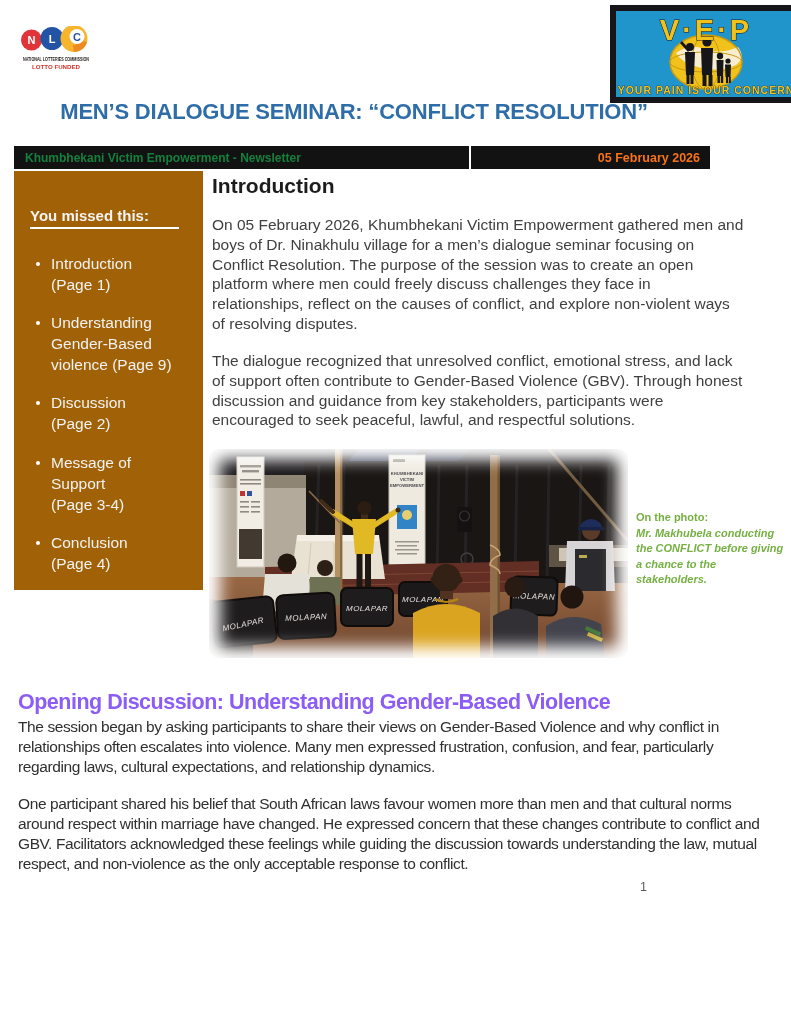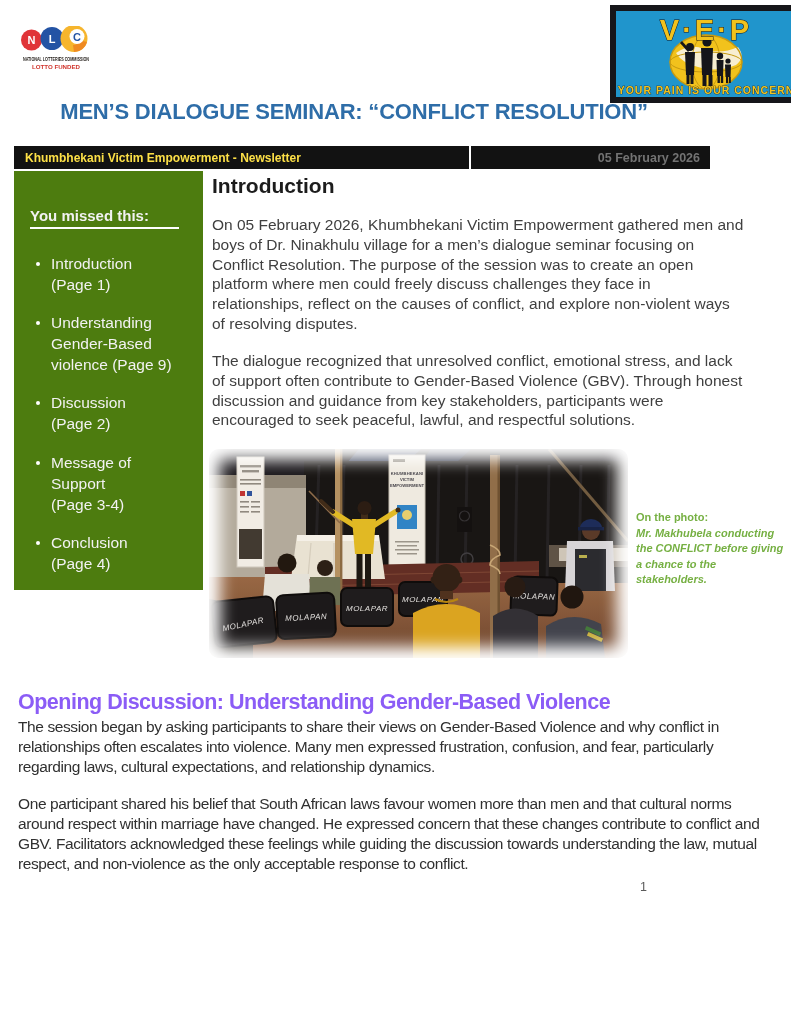--- a/index.html
+++ b/index.html
@@ -10,28 +10,28 @@
   
   .nlc-logo { position:absolute; left:20px; top:26px; width:74px; height:54px; }
   .vep-logo { position:absolute; left:610px; top:5px; width:193px; height:98px; }
 
   
   .doc-title { position:absolute; top:99px; left:0; width:668px; text-align:center;
     color:#2e6da8; font-weight:bold; font-size:22px; letter-spacing:-0.2px;margin-left:20px; }
 
   
   .bar-row { position:absolute; top:146px; left:14px; display:flex; gap:2px; }
-  .bar-left { width:455px; height:23px; background:#121212; color:#fde047; font-size:12px;
+  .bar-left { width:455px; height:23px; background:#121212; color:#15803d; font-size:12px;
     font-weight:bold; display:flex; align-items:center; padding-left:11px; }
-  .bar-right { width:239px; height:23px; background:#121212; color:#737373; font-size:12.5px;
+  .bar-right { width:239px; height:23px; background:#121212; color:#f97316; font-size:12.5px;
     font-weight:bold; display:flex; align-items:center; justify-content:flex-end; padding-right:10px; }
 
   
   .sidebar { position:absolute; left:14px; top:171px; width:189px; height:419px;
-    background:#4d7c0f; color:#f2f2f2; padding:36px 12px 0 16px; }
+    background:#a16207; color:#f2f2f2; padding:36px 12px 0 16px; }
   .toc-heading { font-size:15px; font-weight:bold; display:inline-block;
     border-bottom:2px solid #fff; padding:0 30px 3px 0; }
   .toc-list { list-style:none; margin:24px 0 0; padding:0; }
   .toc-item { position:relative; padding-left:21px; margin-bottom:17px;
     font-size:15.5px; line-height:1.36; }
   .toc-item::before { content:""; position:absolute; left:6px; top:9px; width:4px; height:4px;
     border-radius:50%; background:#fff; }
   .toc-item span { white-space:pre-line; }
 
   

